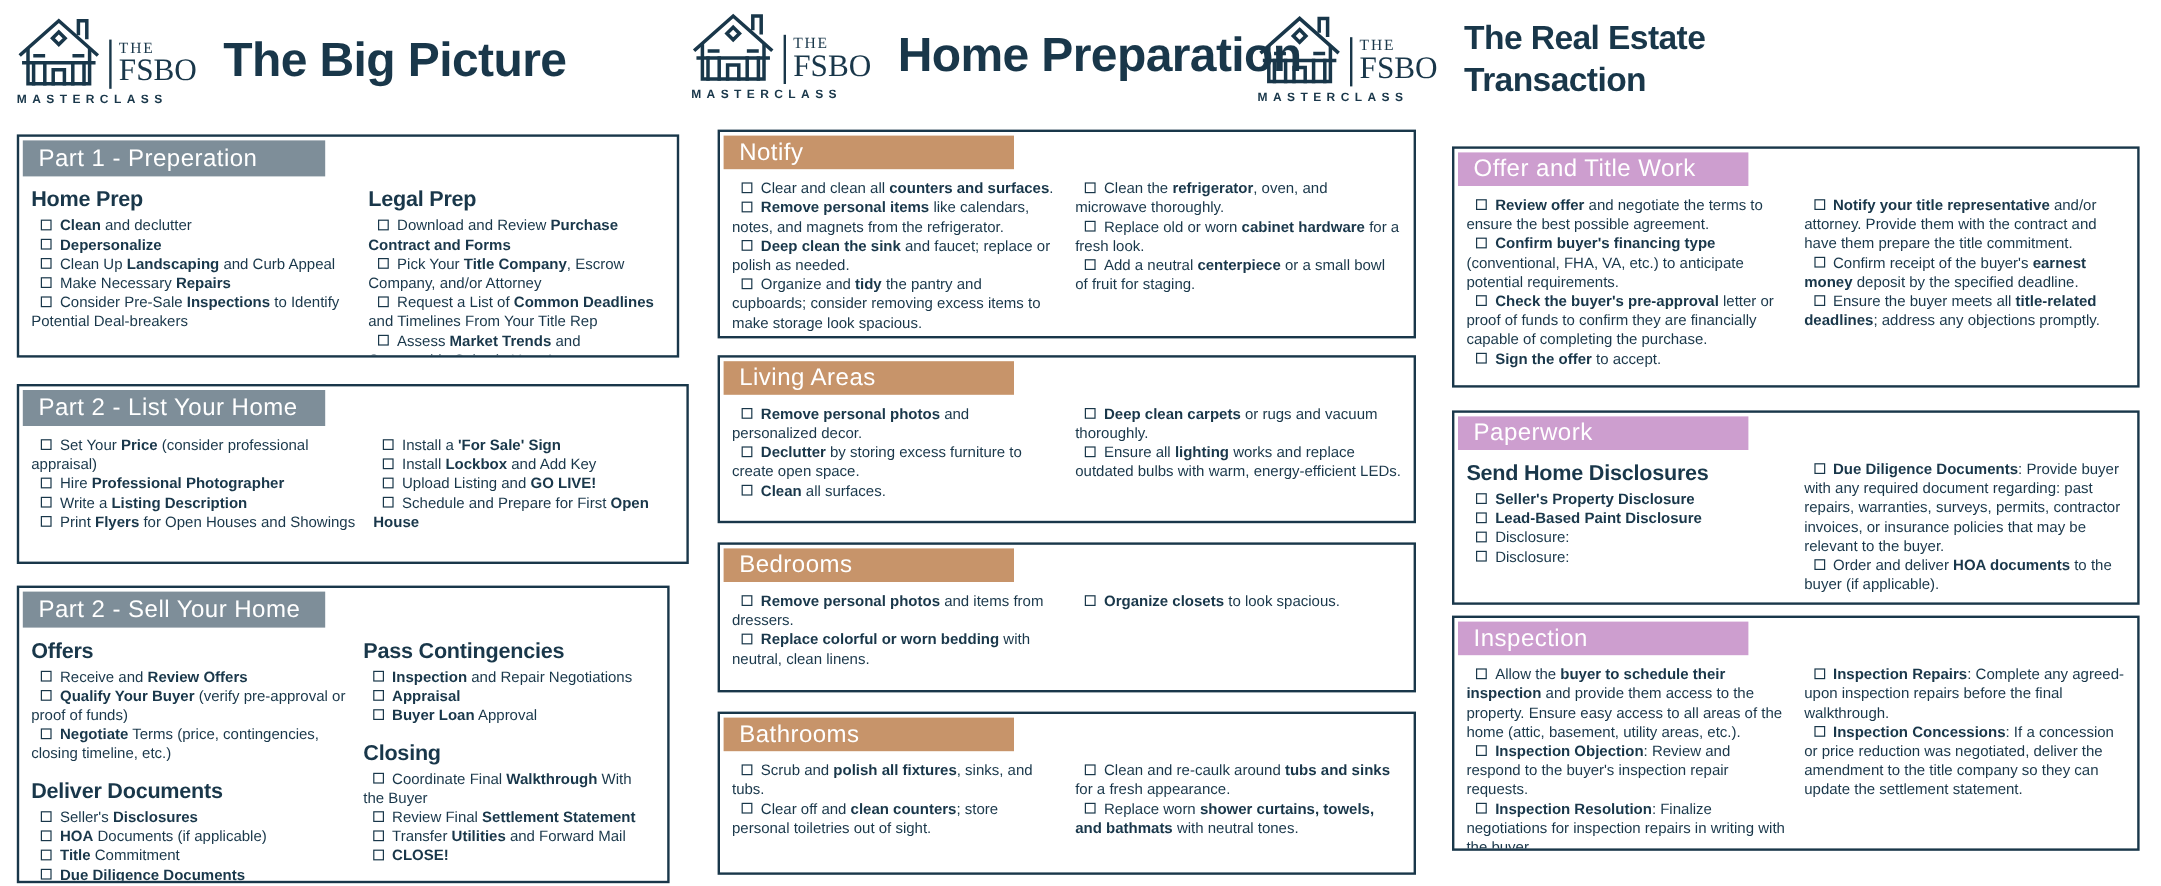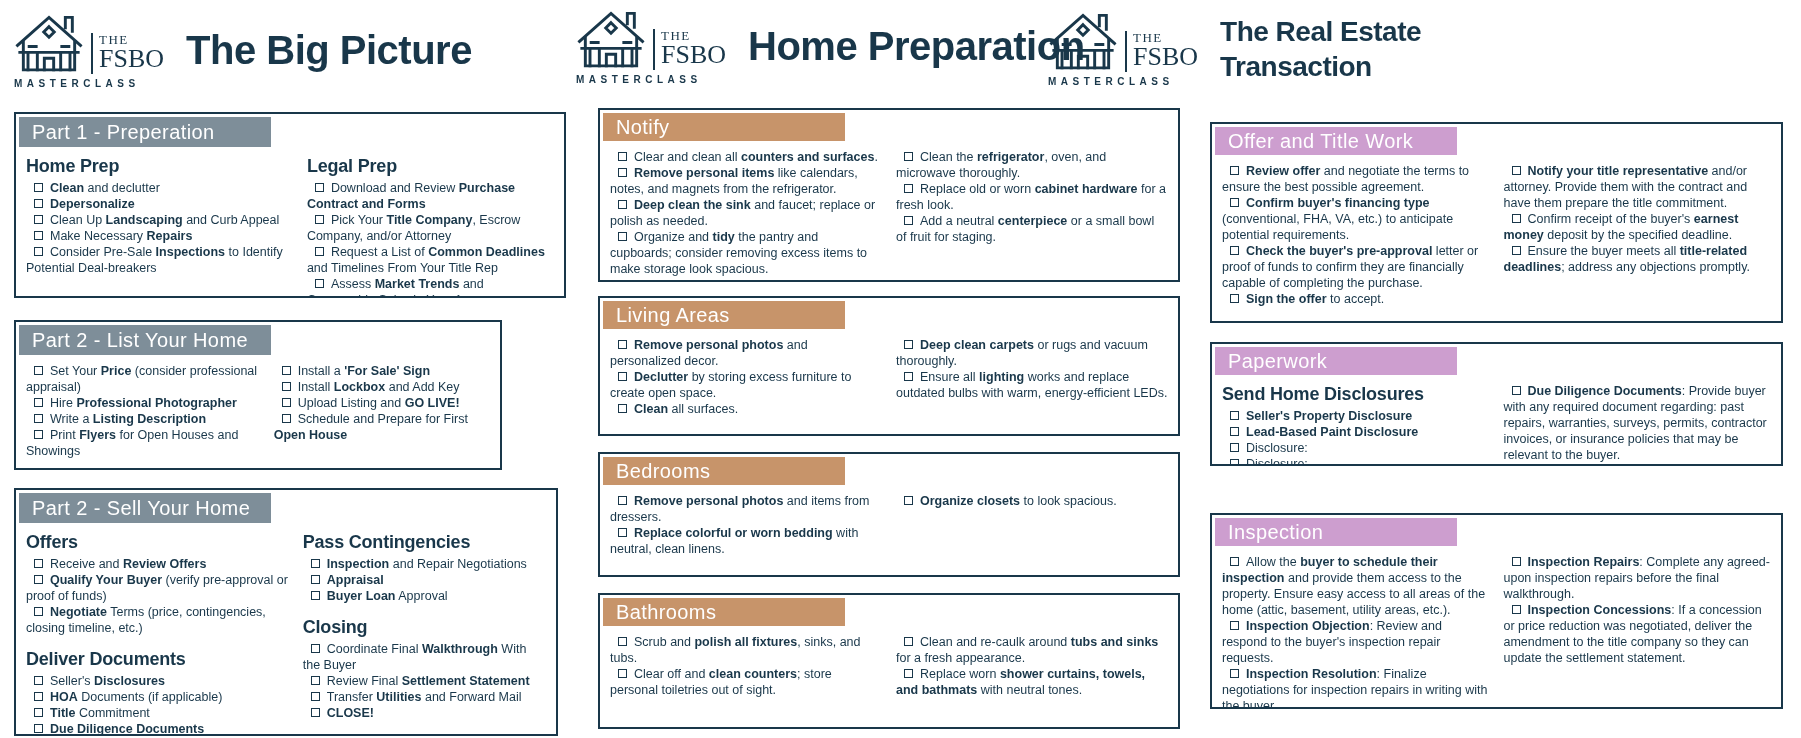--- a/index.html
+++ b/index.html
@@ -92,21 +92,21 @@
           <div class="group-heading">Legal Prep</div>
           <div class="item"><span class="cb"></span><span>Download and Review <b>Purchase Contract and Forms</b></span></div>
           <div class="item"><span class="cb"></span><span>Pick Your <b>Title Company</b>, Escrow Company, and/or Attorney</span></div>
           <div class="item"><span class="cb"></span><span>Request a List of <b>Common Deadlines</b> and Timelines From Your Title Rep</span></div>
           <div class="item"><span class="cb"></span><span>Assess <b>Market Trends</b> and Comparable Sales in Your Area</span></div>
         </div>
       </div>
   </div>
 </div>
 
-<div class="box c1" style="left:14px;top:320px;width:488px;height:150px">
+<div class="box c1" style="left:14px;top:320px;width:560px;height:150px">
   <div class="bar">
       <span>Part 2 - List Your Home</span>
     </div>
   <div class="box-content">
     <div class="subcol subcol-l">
         <div class="group">
           <div class="item"><span class="cb"></span><span>Set Your <b>Price</b> (consider professional appraisal)</span></div>
           <div class="item"><span class="cb"></span><span>Hire <b>Professional Photographer</b></span></div>
           <div class="item"><span class="cb"></span><span>Write a <b>Listing Description</b></span></div>
           <div class="item"><span class="cb"></span><span>Print <b>Flyers</b> for Open Houses and Showings</span></div>
@@ -306,21 +306,21 @@
     <div class="subcol">
         <div class="group">
           <div class="item"><span class="cb"></span><span><b>Notify your title representative</b> and/or attorney. Provide them with the contract and have them prepare the title commitment.</span></div>
           <div class="item"><span class="cb"></span><span>Confirm receipt of the buyer's <b>earnest money</b> deposit by the specified deadline.</span></div>
           <div class="item"><span class="cb"></span><span>Ensure the buyer meets all <b>title-related deadlines</b>; address any objections promptly.</span></div>
         </div>
       </div>
   </div>
 </div>
 
-<div class="box c3" style="left:1210px;top:342px;width:573px;height:124px">
+<div class="box c3" style="left:1210px;top:342px;width:573px;height:162px">
   <div class="bar">
       <span>Paperwork</span>
     </div>
   <div class="box-content">
     <div class="subcol">
         <div class="group">
           <div class="group-heading">Send Home Disclosures</div>
           <div class="item"><span class="cb"></span><span><b>Seller's Property Disclosure</b></span></div>
           <div class="item"><span class="cb"></span><span><b>Lead-Based Paint Disclosure</b></span></div>
           <div class="item"><span class="cb"></span><span>Disclosure:</span></div>

